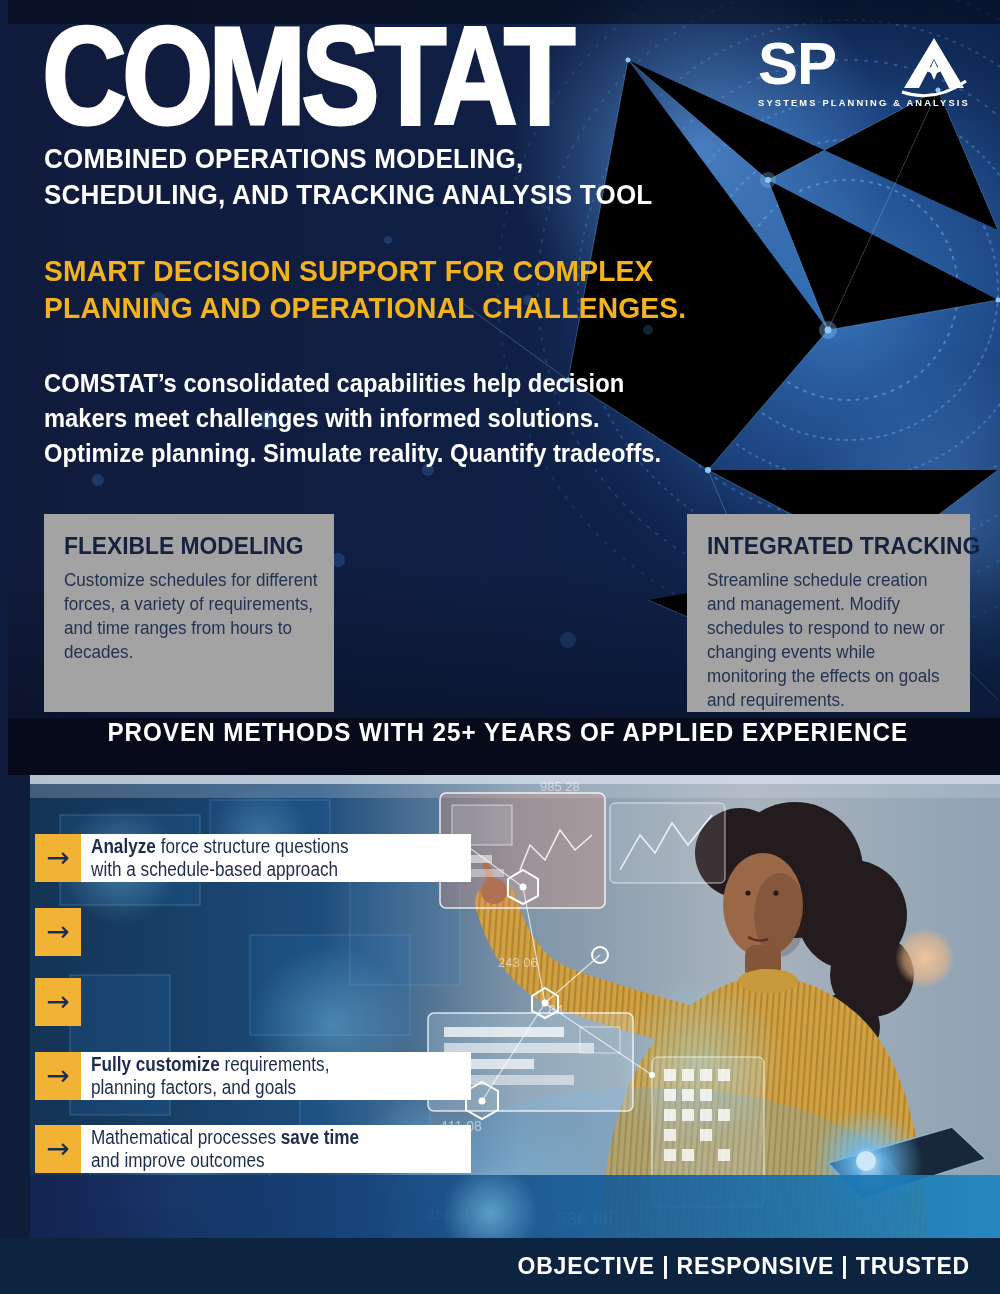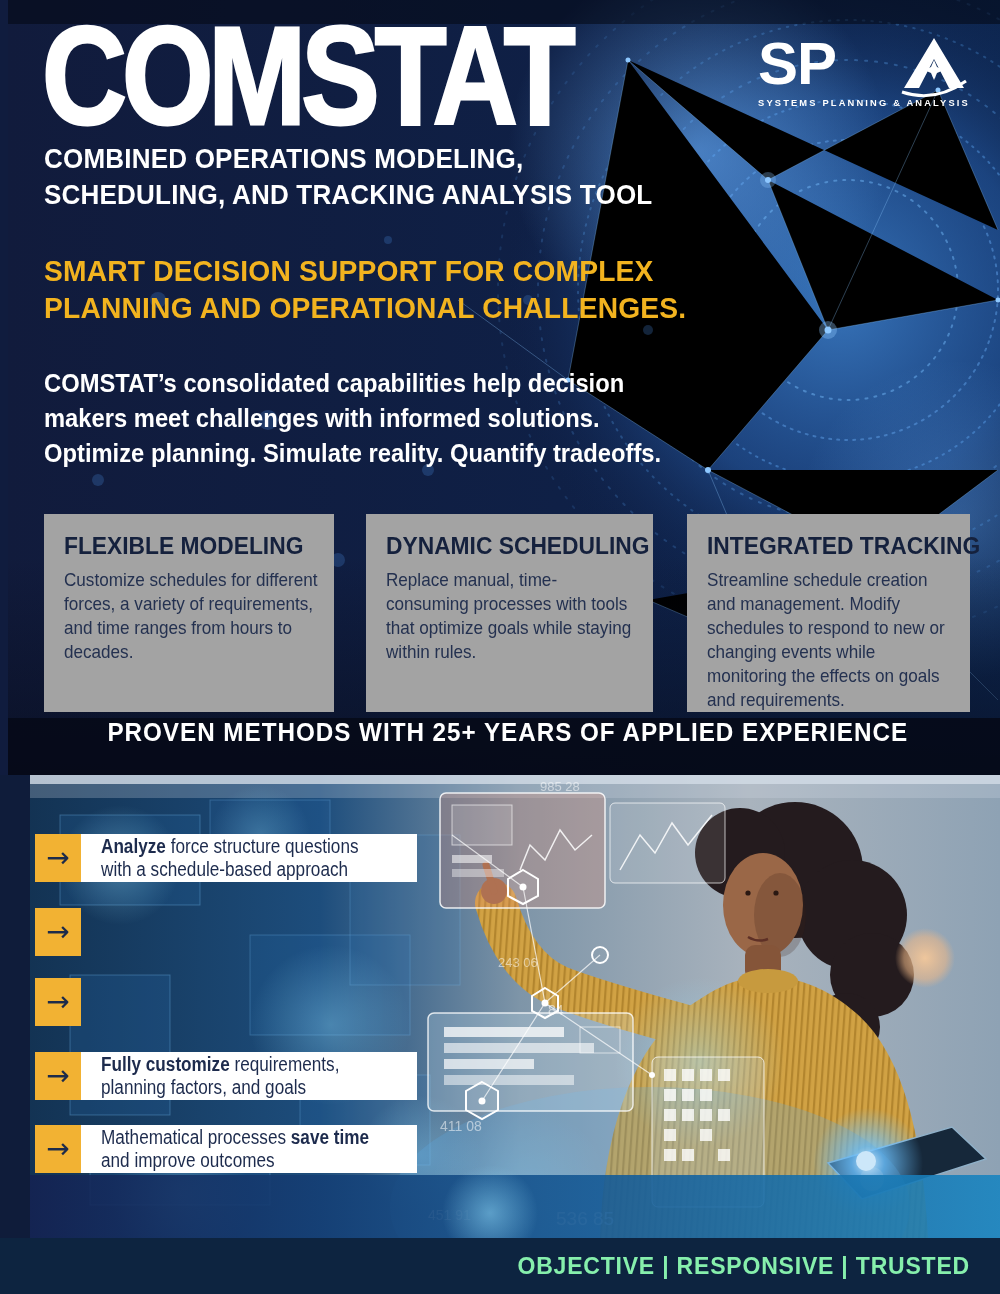--- a/index.html
+++ b/index.html
@@ -45,34 +45,34 @@
 
   
   .photo{position:absolute;left:0;top:775px;width:1000px;height:463px;overflow:hidden;}
   .photo-svg{position:absolute;left:0;top:0;}
 
   .brow{position:absolute;left:35px;width:387px;height:48px;}
   .chip{position:absolute;left:0;top:0;width:46px;height:48px;background:#f2b233;
         display:flex;align-items:center;justify-content:center;}
   .chip .arrow{color:#1d2b4a;font-size:28px;font-weight:400;line-height:1;
         font-family:"DejaVu Sans",sans-serif;}
-  .btext{position:absolute;left:46px;top:0;width:336px;height:48px;background:#fff;
+  .btext{position:absolute;left:46px;top:0;width:390px;height:48px;background:#fff;
         display:flex;flex-direction:column;justify-content:center;
-        padding-left:20px;box-sizing:border-box;color:#1d2b4d;}
+        padding-left:10px;box-sizing:border-box;color:#1d2b4d;}
   .btext .line{font-size:19.5px;line-height:23px;white-space:nowrap;
         transform:scaleX(.88);transform-origin:left center;}
   .btext .line:has(> span:empty):not(:has(> span:not(:empty))){display:none;}
   .btext b{font-weight:700;}
   .r1{top:59px;} .r2{top:133px;} .r3{top:203px;} .r4{top:277px;} .r5{top:350px;}
 
   
   .bottom-bar{position:absolute;left:0;top:1238px;width:1000px;height:56px;
         background:#0d2440;display:flex;align-items:center;
         justify-content:flex-end;padding-right:30px;box-sizing:border-box;}
-  .bottom-bar span{color:#86efac;font-size:23px;font-weight:700;letter-spacing:.8px;
+  .bottom-bar span{color:#ffffff;font-size:23px;font-weight:700;letter-spacing:.8px;
         white-space:nowrap;}
 </style>
 </head>
 <body>
 
 <div class="page">
 
   <div class="hero">
 
     <svg class="hero-bg" width="1000" height="775" viewBox="0 0 1000 775">
@@ -166,24 +166,20 @@
 
     <div class="bodycopy">
       <div>COMSTAT’s consolidated capabilities help decision</div>
       <div>makers meet challenges with informed solutions.</div>
       <div>Optimize planning. Simulate reality. Quantify tradeoffs.</div>
     </div>
 
     <div class="fbox b1">
       <h3>FLEXIBLE MODELING</h3>
       <p>Customize schedules for different forces, a variety of requirements, and time ranges from hours to decades.</p>
-    </div>
-    <div class="fbox b2">
-      <h3>DYNAMIC SCHEDULING</h3>
-      <p>Replace manual, time-consuming processes with tools that optimize goals while staying within rules.</p>
     </div>
     <div class="fbox b3">
       <h3>INTEGRATED TRACKING</h3>
       <p>Streamline schedule creation and management. Modify schedules to respond to new or changing events while monitoring the effects on goals and requirements.</p>
     </div>
 
     <div class="proven">
       <span>PROVEN METHODS WITH 25+ YEARS OF APPLIED EXPERIENCE</span>
     </div>
   </div>

